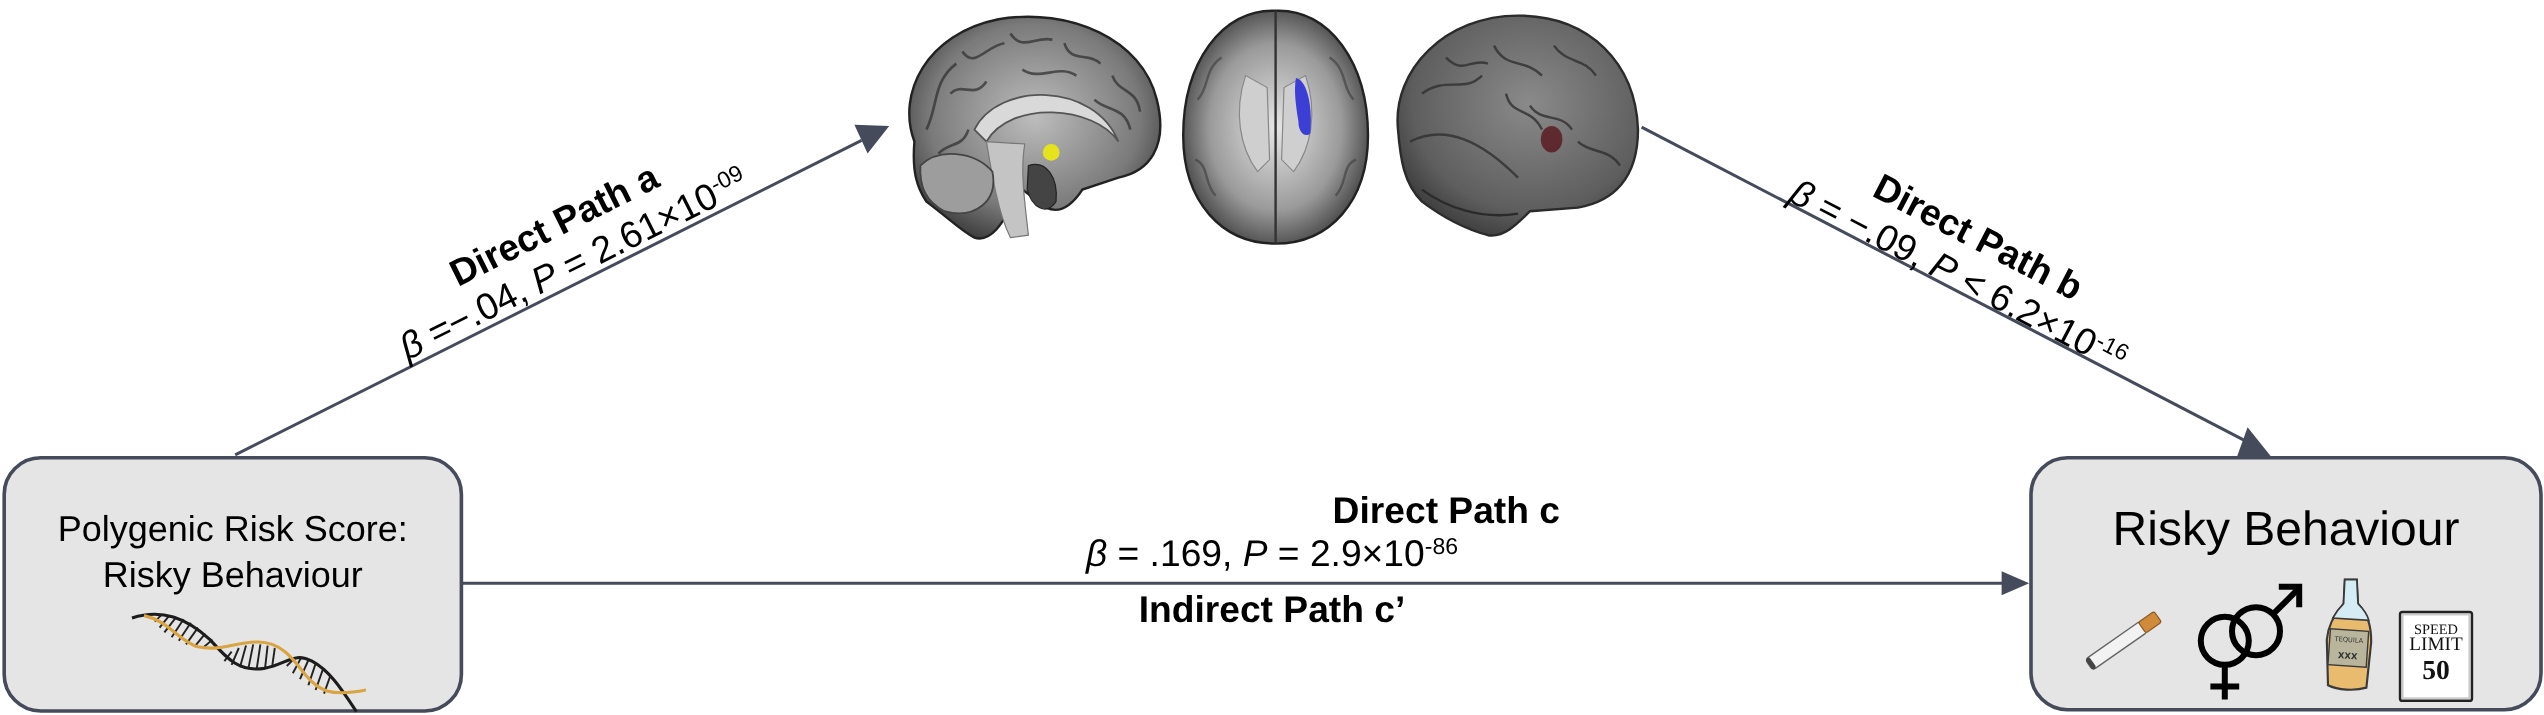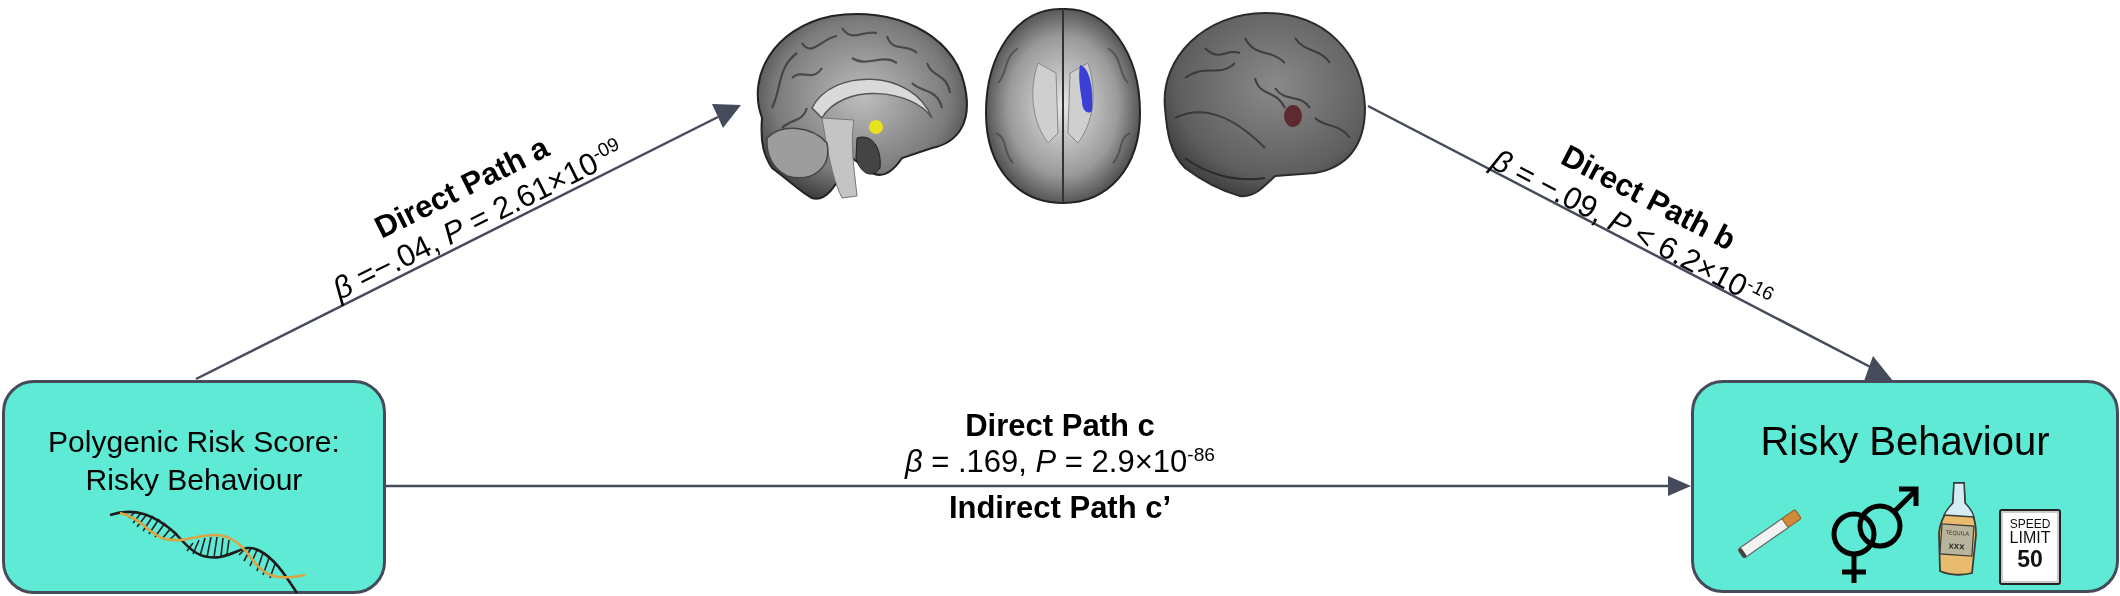--- a/index.html
+++ b/index.html
@@ -1,29 +1,29 @@
 <!DOCTYPE html>
 <html><head>
 <meta charset="utf-8">
 <style>
   html, body { margin: 0; padding: 0; background: #ffffff; }
   body { width: 2120px; height: 596px; position: relative; overflow: hidden;
          font-family: "Liberation Sans", sans-serif; color: #000; }
   .abs { position: absolute; }
-  .box { position: absolute; border: 3px solid #454b5a; border-radius: 32px; background: #5eead4; box-sizing: border-box; }
+  .box { position: absolute; border: 3px solid #454b5a; border-radius: 32px; background: #e5e5e5; box-sizing: border-box; }
   .txt { position: absolute; white-space: nowrap; text-align: center; }
   .ital { font-style: italic; }
   sup { font-size: 62%; vertical-align: 0.55em; line-height: 0; }
   svg { position: absolute; left: 0; top: 0; }
   .rot-a { position: absolute; left: 250px; top: 168px; width: 440px; transform-origin: center center; transform: rotate(-26.5deg); text-align: center; }
   .rot-b { position: absolute; left: 1420px; top: 178px; width: 440px; transform-origin: center center; transform: rotate(27.5deg); text-align: center; }
   .lbl-title { font-size: 31px; font-weight: bold; line-height: 36px; }
   .lbl-stat { font-size: 31px; line-height: 36px; }
   .center-block { position: absolute; left: 820px; width: 480px; text-align: center; }
-  .speed-sign { position: absolute; border: 2px solid #222; background: #fff; border-radius: 3px; box-shadow: 0 0 0 2px #ccc inset; text-align: center; font-family: Liberation Sans, sans-serif; color: #111; }
+  .speed-sign { position: absolute; border: 2px solid #222; background: #fff; border-radius: 3px; box-shadow: 0 0 0 2px #ccc inset; text-align: center; font-family: Liberation Serif, serif; color: #111; }
 </style>
 </head>
 <body>
 
 <svg width="2120" height="596">
   <defs>
     <marker id="arrowhead" markerWidth="10" markerHeight="10" refX="9" refY="5" orient="auto" markerUnits="userSpaceOnUse" viewBox="0 0 10 10">
       <path d="M0,0 L10,5 L0,10 z" fill="#454b5a"></path>
     </marker>
   </defs>
@@ -168,18 +168,18 @@
   <div class="lbl-title">Direct Path a</div>
   <div class="lbl-stat"><span class="ital">β</span><span> =−.04, </span><span class="ital">P</span><span> = 2.61×10</span><sup>-09</sup></div>
 </div>
 
 <div class="rot-b">
   <div class="lbl-title">Direct Path b</div>
   <div class="lbl-stat"><span class="ital">β</span><span> = −.09, </span><span class="ital">P</span><span> &lt; 6.2×10</span><sup>-16</sup></div>
 </div>
 
 <div class="center-block" style="top:408px;">
-  <div class="lbl-title" style="line-height:36px;">Direct Path c</div>
+  <div class="lbl-title" style="line-height:36px;text-align:right;">Direct Path c</div>
   <div class="lbl-stat" style="line-height:36px;text-align:center;"><span class="ital">β</span><span> = .169, </span><span class="ital">P</span><span> = 2.9×10</span><sup>-86</sup></div>
 </div>
 <div class="center-block" style="top:490px;">
   <div class="lbl-title" style="line-height:36px;">Indirect Path c’</div>
 </div>
 
 </body></html>

